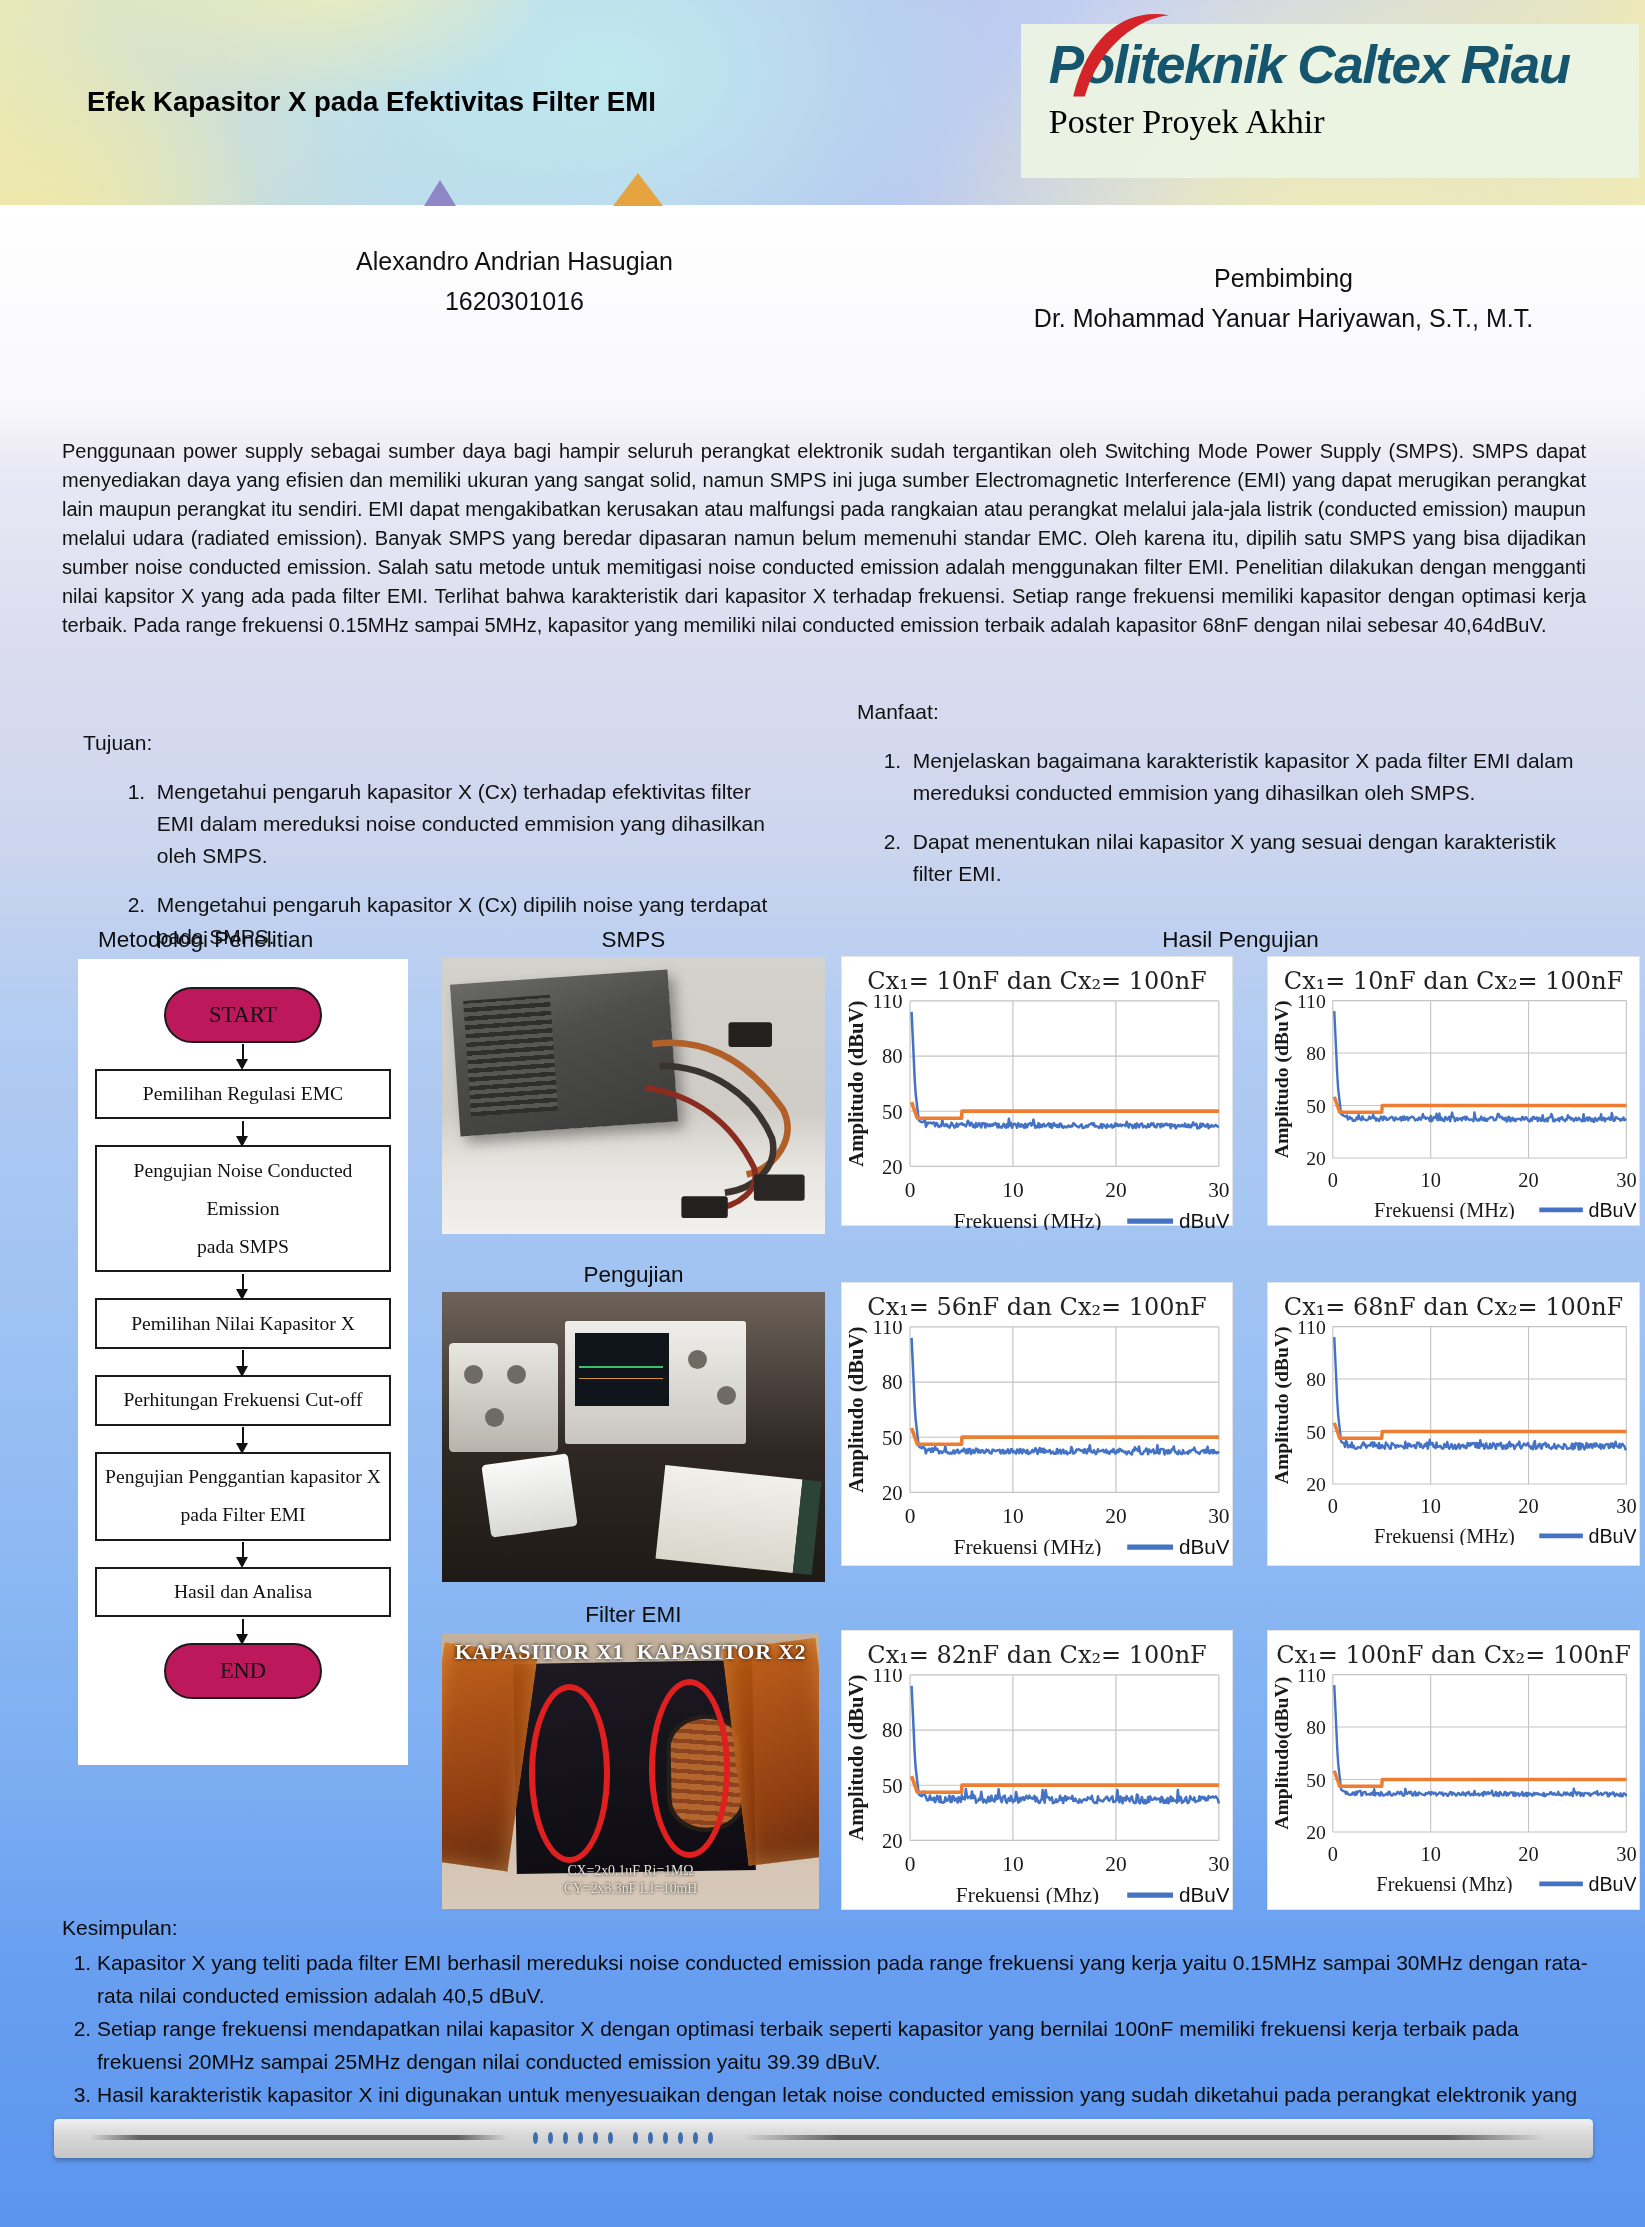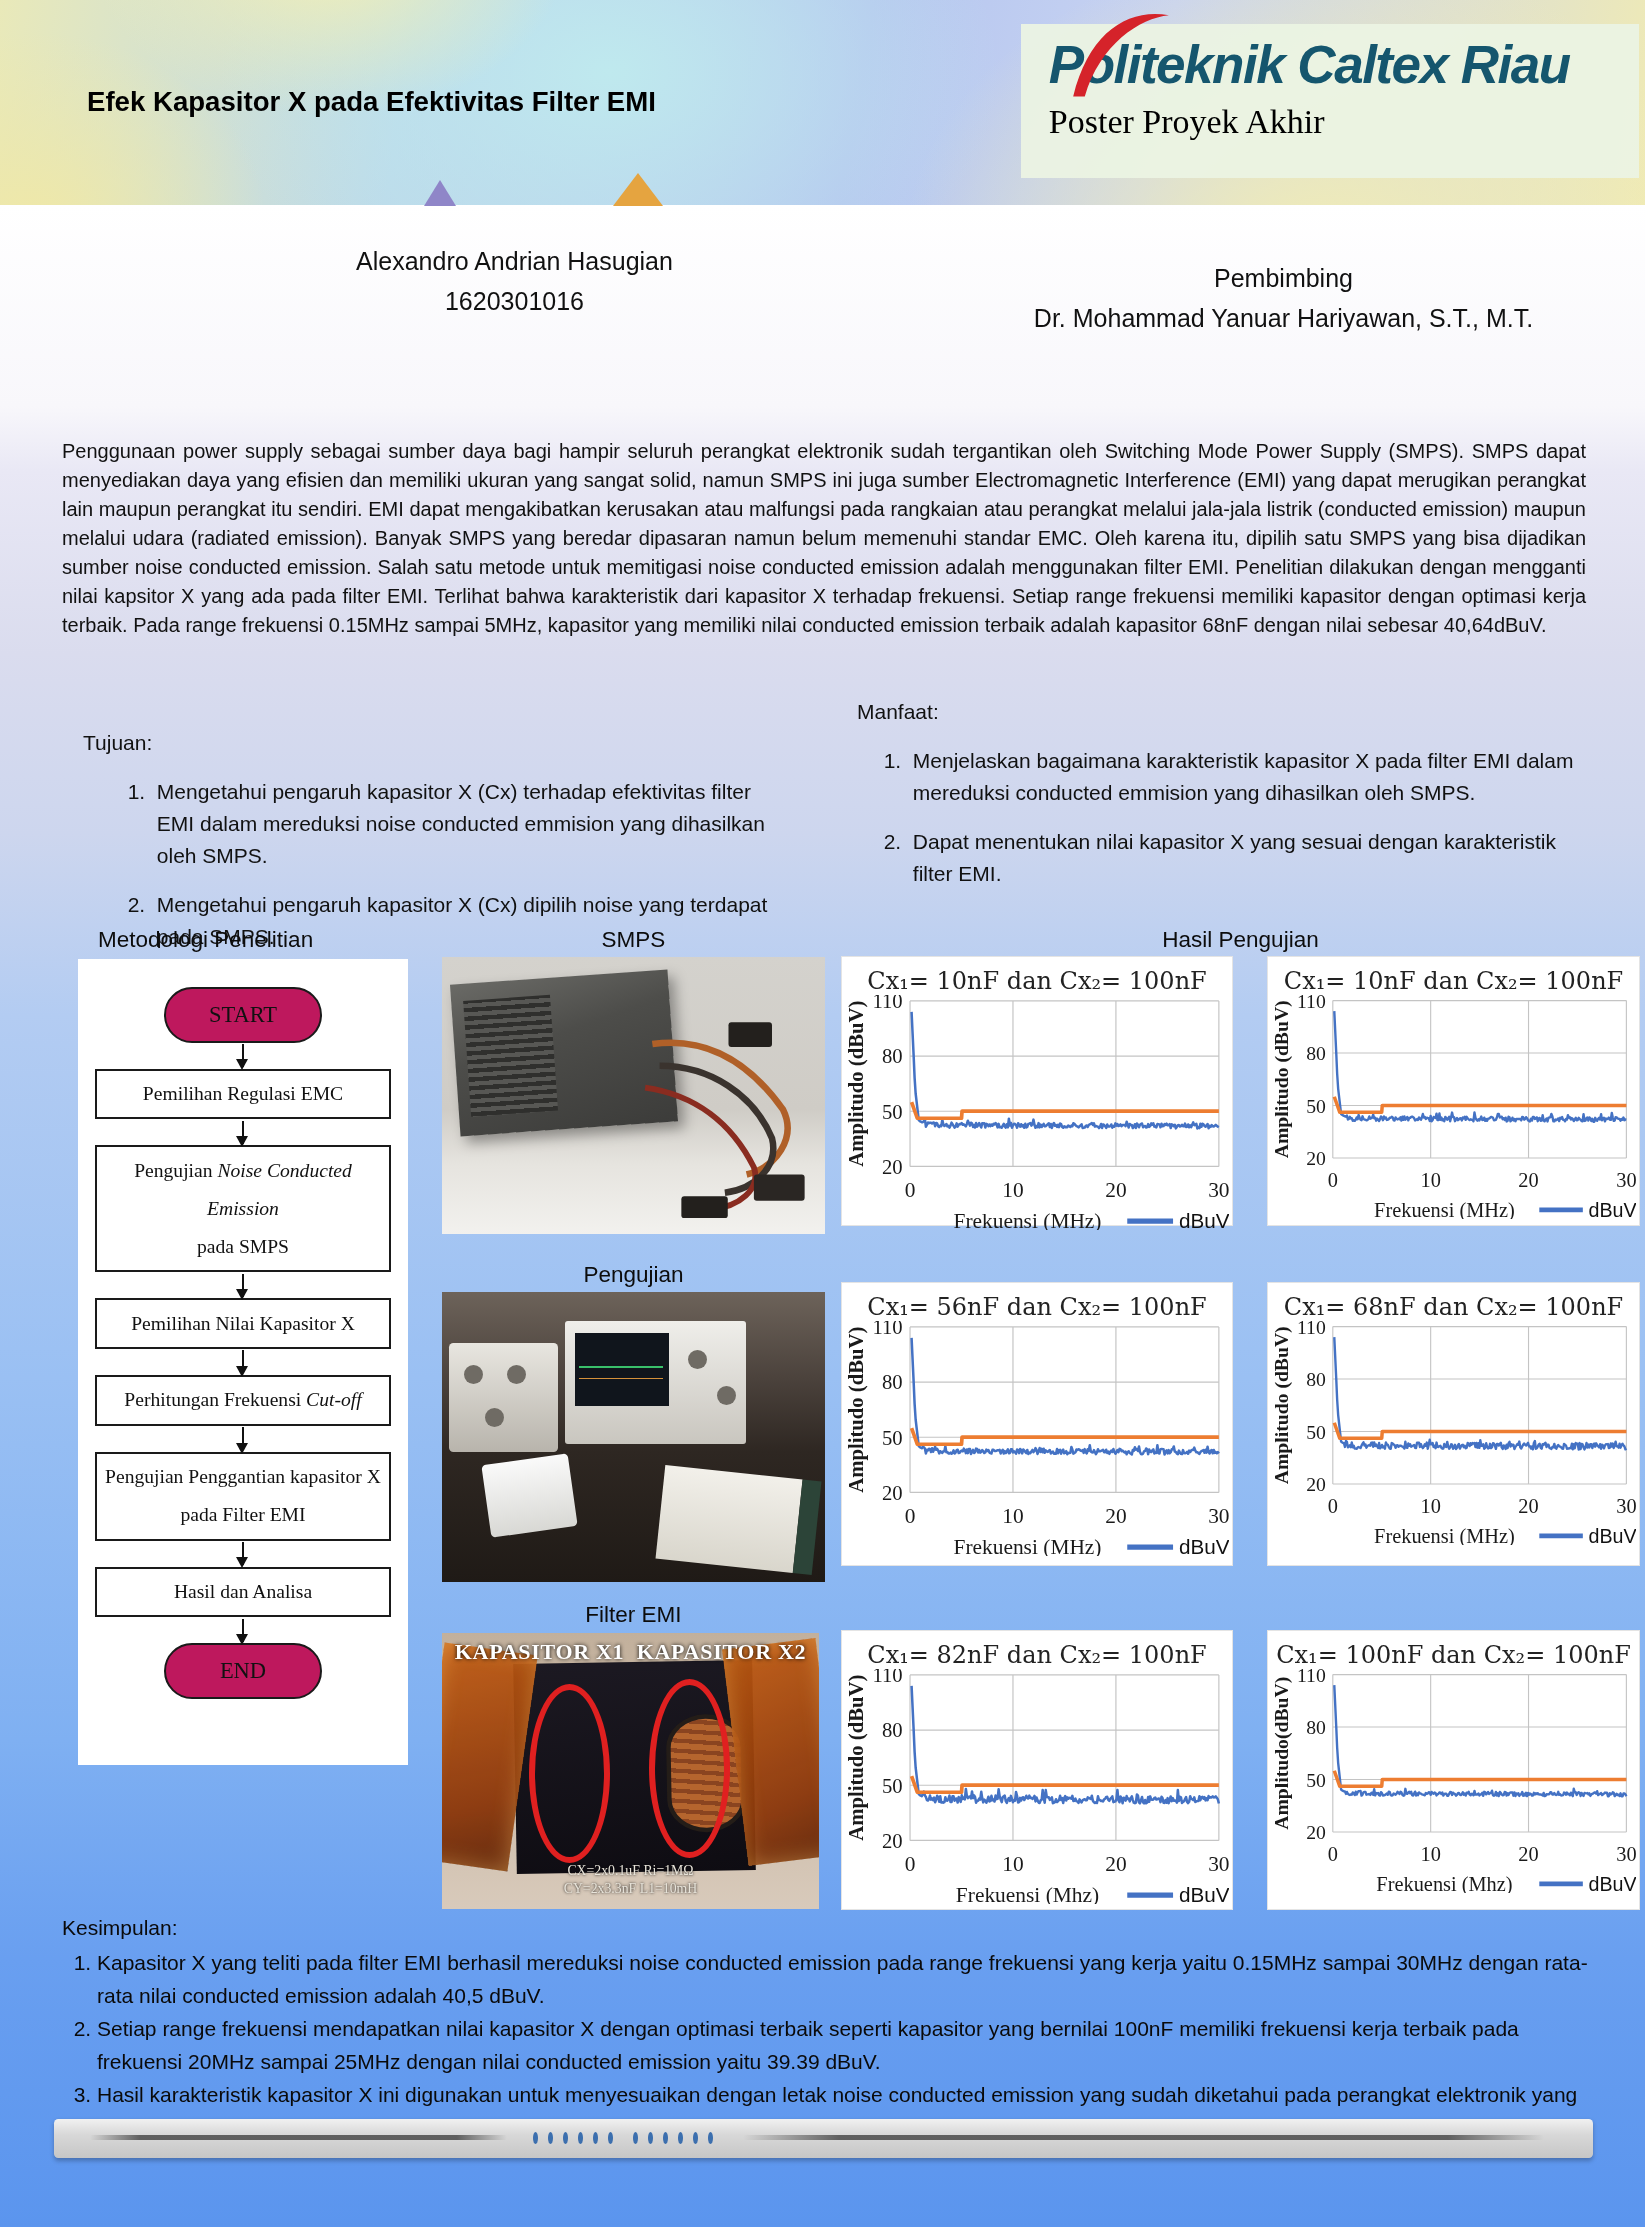--- a/index.html
+++ b/index.html
@@ -40,21 +40,21 @@
   .plist li{margin:17px;padding-left:5.8px;}
   
   .sec-h{position:absolute;font-size:22.5px;color:#0c0c0c;}
   
   .flow-wrap{position:absolute;left:78px;top:959px;width:330px;height:806px;background:#fff;}
   .flow{display:flex;flex-direction:column;align-items:center;padding-top:27.6px;}
   .flow-pill{width:154px;border:2.2px solid #1a1a1a;border-radius:30px;text-align:center;
     font-family:"Liberation Serif",serif;font-size:22.5px;padding:13px 0;background:#be185d;}
   .flow-box{width:287px;border:2.2px solid #1a1a1a;text-align:center;
     font-family:"Liberation Serif",serif;font-size:19.6px;line-height:38px;padding:4.4px 2.9px;background:#fff;}
-  .flow-box .i{font-style:italic;}
+  .flow-box .i{}
   .flow-arrow{position:relative;width:2.2px;height:23px;background:#111;margin:1.5px auto;}
   .flow-arrow::after{content:'';position:absolute;bottom:-9.4px;left:-5.8px;
     border:6.5px solid transparent;border-top:11px solid #111;}
   
   .photo{position:absolute;overflow:hidden;}
   .smps-photo{left:442px;top:957px;width:383px;height:277px;
     background:linear-gradient(180deg,#d4d2cd 0%,#cfccc6 55%,#e6e4df 75%,#f2f1ee 100%);}
   .smps-box{position:absolute;left:13px;top:20px;width:218px;height:152px;background:linear-gradient(165deg,#6a6a66 0%,#4d4d4a 40%,#3c3c3a 100%);transform:rotate(-4deg);box-shadow:5.8px 7.3px 13px rgba(0,0,0,.35);}
   .smps-grille{position:absolute;left:11.6px;top:17.4px;width:87px;height:116px;background:repeating-linear-gradient(0deg,#2f2f2d 0 4.4px,#575754 4.4px 8.7px);}
   .peng-photo{left:442px;top:1292px;width:383px;height:290px;background:linear-gradient(180deg,#6d635a 0%,#4b423c 30%,#2e2722 55%,#1f1a16 100%);}

